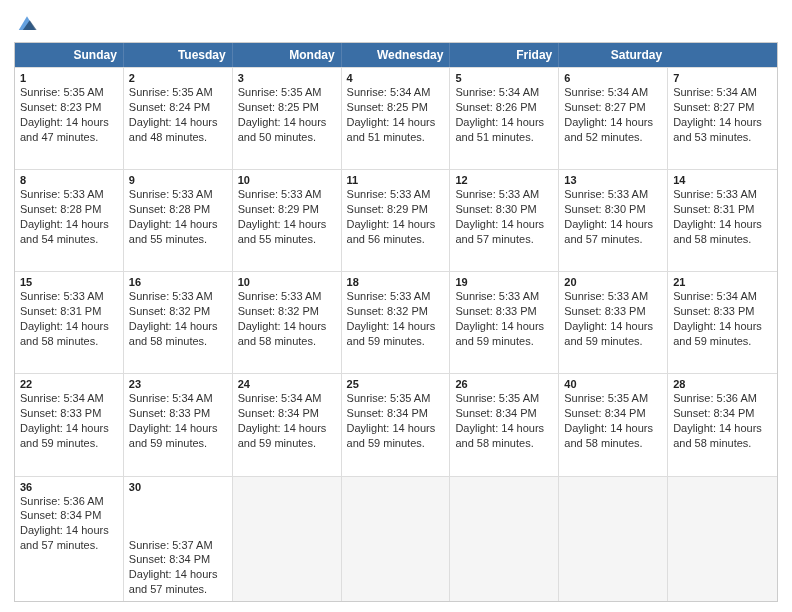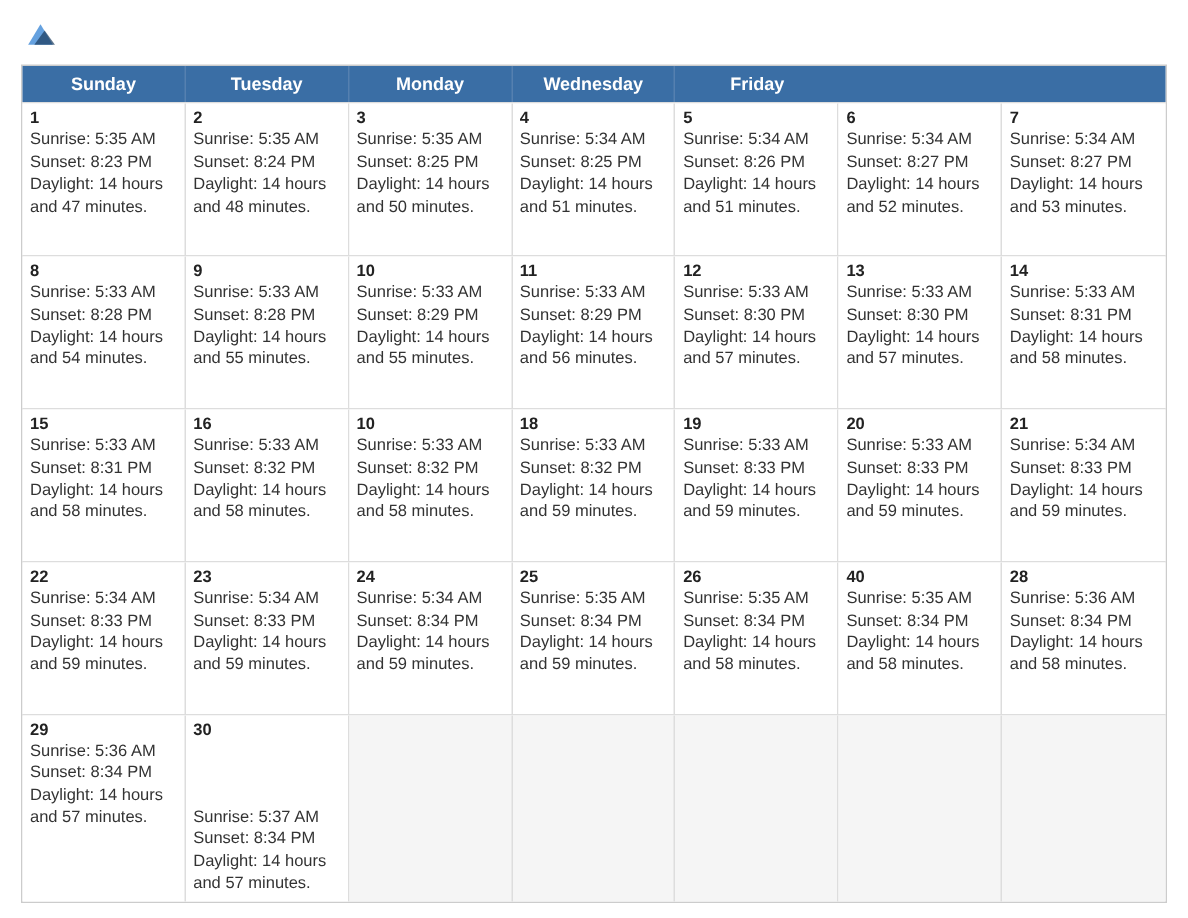--- a/index.html
+++ b/index.html
@@ -65,21 +65,21 @@
     .cal-header {
       display: grid;
       grid-template-columns: repeat(7, 1fr);
       background: #3a6ea5;
     }
     .cal-header-cell {
       color: #fff;
       font-size: 12px;
       font-weight: bold;
       padding: 5px 6px;
-      text-align: center;
+      text-align: right;
       border-right: 1px solid #5580b0;
     }
     .cal-header-cell:last-child { border-right: none; }
     .cal-body {
       flex: 1;
       display: flex;
       flex-direction: column;
     }
     .cal-row {
       display: grid;
@@ -134,20 +134,21 @@
     </div>
   </div>
 
   <div class="calendar">
     <div class="cal-header" id="cal-header">
         <div class="cal-header-cell">Sunday</div>
         <div class="cal-header-cell">Tuesday</div>
         <div class="cal-header-cell">Monday</div>
         <div class="cal-header-cell">Wednesday</div>
         <div class="cal-header-cell">Friday</div>
+        <div class="cal-header-cell">Saturday</div>
       </div>
     <div class="cal-body" id="cal-body">
         <div class="cal-row">
           <div class="cal-cell">
             <span class="day-num">1</span>
             <div class="info" style="white-space: pre-line;">Sunrise: 5:35 AM
 Sunset: 8:23 PM
 Daylight: 14 hours
 and 47 minutes.</div>
           </div>
@@ -342,21 +343,21 @@
           <div class="cal-cell">
             <span class="day-num">28</span>
             <div class="info" style="white-space: pre-line;">Sunrise: 5:36 AM
 Sunset: 8:34 PM
 Daylight: 14 hours
 and 58 minutes.</div>
           </div>
         </div>
         <div class="cal-row">
           <div class="cal-cell">
-            <span class="day-num">29</span>
+            <span class="day-num">36</span>
             <div class="info" style="white-space: pre-line;">Sunrise: 5:36 AM
 Sunset: 8:34 PM
 Daylight: 14 hours
 and 57 minutes.</div>
           </div>
           <div class="cal-cell">
             <span class="day-num">30</span>
             <div class="info" style="white-space: pre-line; margin-top: 45px;">Sunrise: 5:37 AM
 Sunset: 8:34 PM
 Daylight: 14 hours

